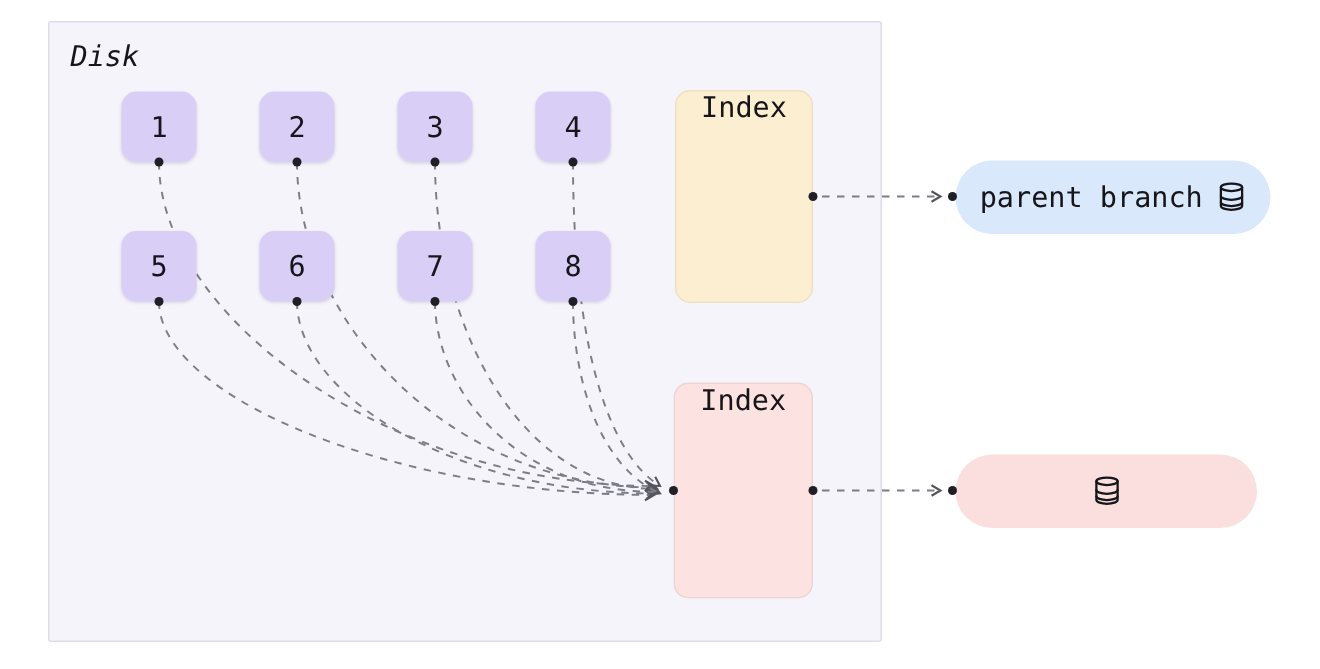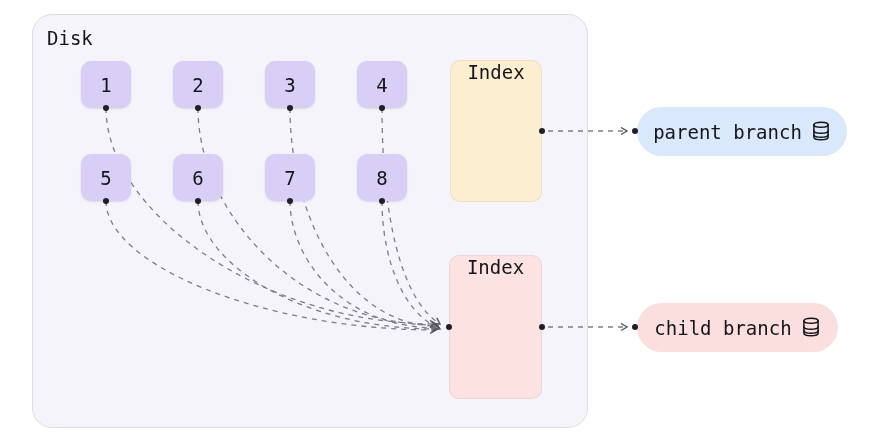--- a/index.html
+++ b/index.html
@@ -11,21 +11,21 @@
   html,body { margin:0; padding:0; background:#ffffff; }
   body {
     width:880px; height:446px; overflow:hidden;
     font-family:"DejaVu Sans Mono","Liberation Mono",monospace;
     color:var(--text);
   }
   .stage { position:relative; width:880px; height:446px; }
   .disk {
     position:absolute; left:32px; top:14px; width:556px; height:414px;
     background:var(--container-bg); border:1px solid var(--container-border);
-    border-radius:20px; box-sizing:border-box; z-index:0;
+    border-radius:2px; box-sizing:border-box; z-index:0;font-style:italic;
   }
   .disk-label { position:absolute; left:14px; top:12px; font-size:19px; }
   svg.lines  { position:absolute; left:0; top:0; z-index:1; pointer-events:none; }
   svg.dots   { position:absolute; left:0; top:0; z-index:3; pointer-events:none; }
   .block {
     position:absolute; width:50px; height:47px; border-radius:10px;
     background:var(--block-bg); display:flex; align-items:center; justify-content:center;
     font-size:19px; z-index:2; box-shadow:0 1px 2px rgba(70,60,110,0.15);
   }
   .b1 { left:81px;  top:61px;  } .b2 { left:173px; top:61px;  }
@@ -96,21 +96,20 @@
   <div class="pill parent">
     <span>parent branch</span>
     <svg class="dbicon" width="20" height="21" viewBox="0 0 24 25">
       <ellipse cx="12" cy="4.5" rx="8.5" ry="3"></ellipse>
       <path d="M3.5 4.5v15c0 1.66 3.8 3 8.5 3s8.5-1.34 8.5-3v-15"></path>
       <path d="M3.5 11.5c0 1.66 3.8 3 8.5 3s8.5-1.34 8.5-3"></path>
       <path d="M3.5 16.5c0 1.66 3.8 3 8.5 3s8.5-1.34 8.5-3"></path>
     </svg>
   </div>
   <div class="pill child">
-    <span>child branch</span>
     <svg class="dbicon" width="20" height="21" viewBox="0 0 24 25">
       <ellipse cx="12" cy="4.5" rx="8.5" ry="3"></ellipse>
       <path d="M3.5 4.5v15c0 1.66 3.8 3 8.5 3s8.5-1.34 8.5-3v-15"></path>
       <path d="M3.5 11.5c0 1.66 3.8 3 8.5 3s8.5-1.34 8.5-3"></path>
       <path d="M3.5 16.5c0 1.66 3.8 3 8.5 3s8.5-1.34 8.5-3"></path>
     </svg>
   </div>
 
   <svg class="dots" width="880" height="446" viewBox="0 0 880 446">
     <circle class="dot" cx="106" cy="108" r="3"></circle>

